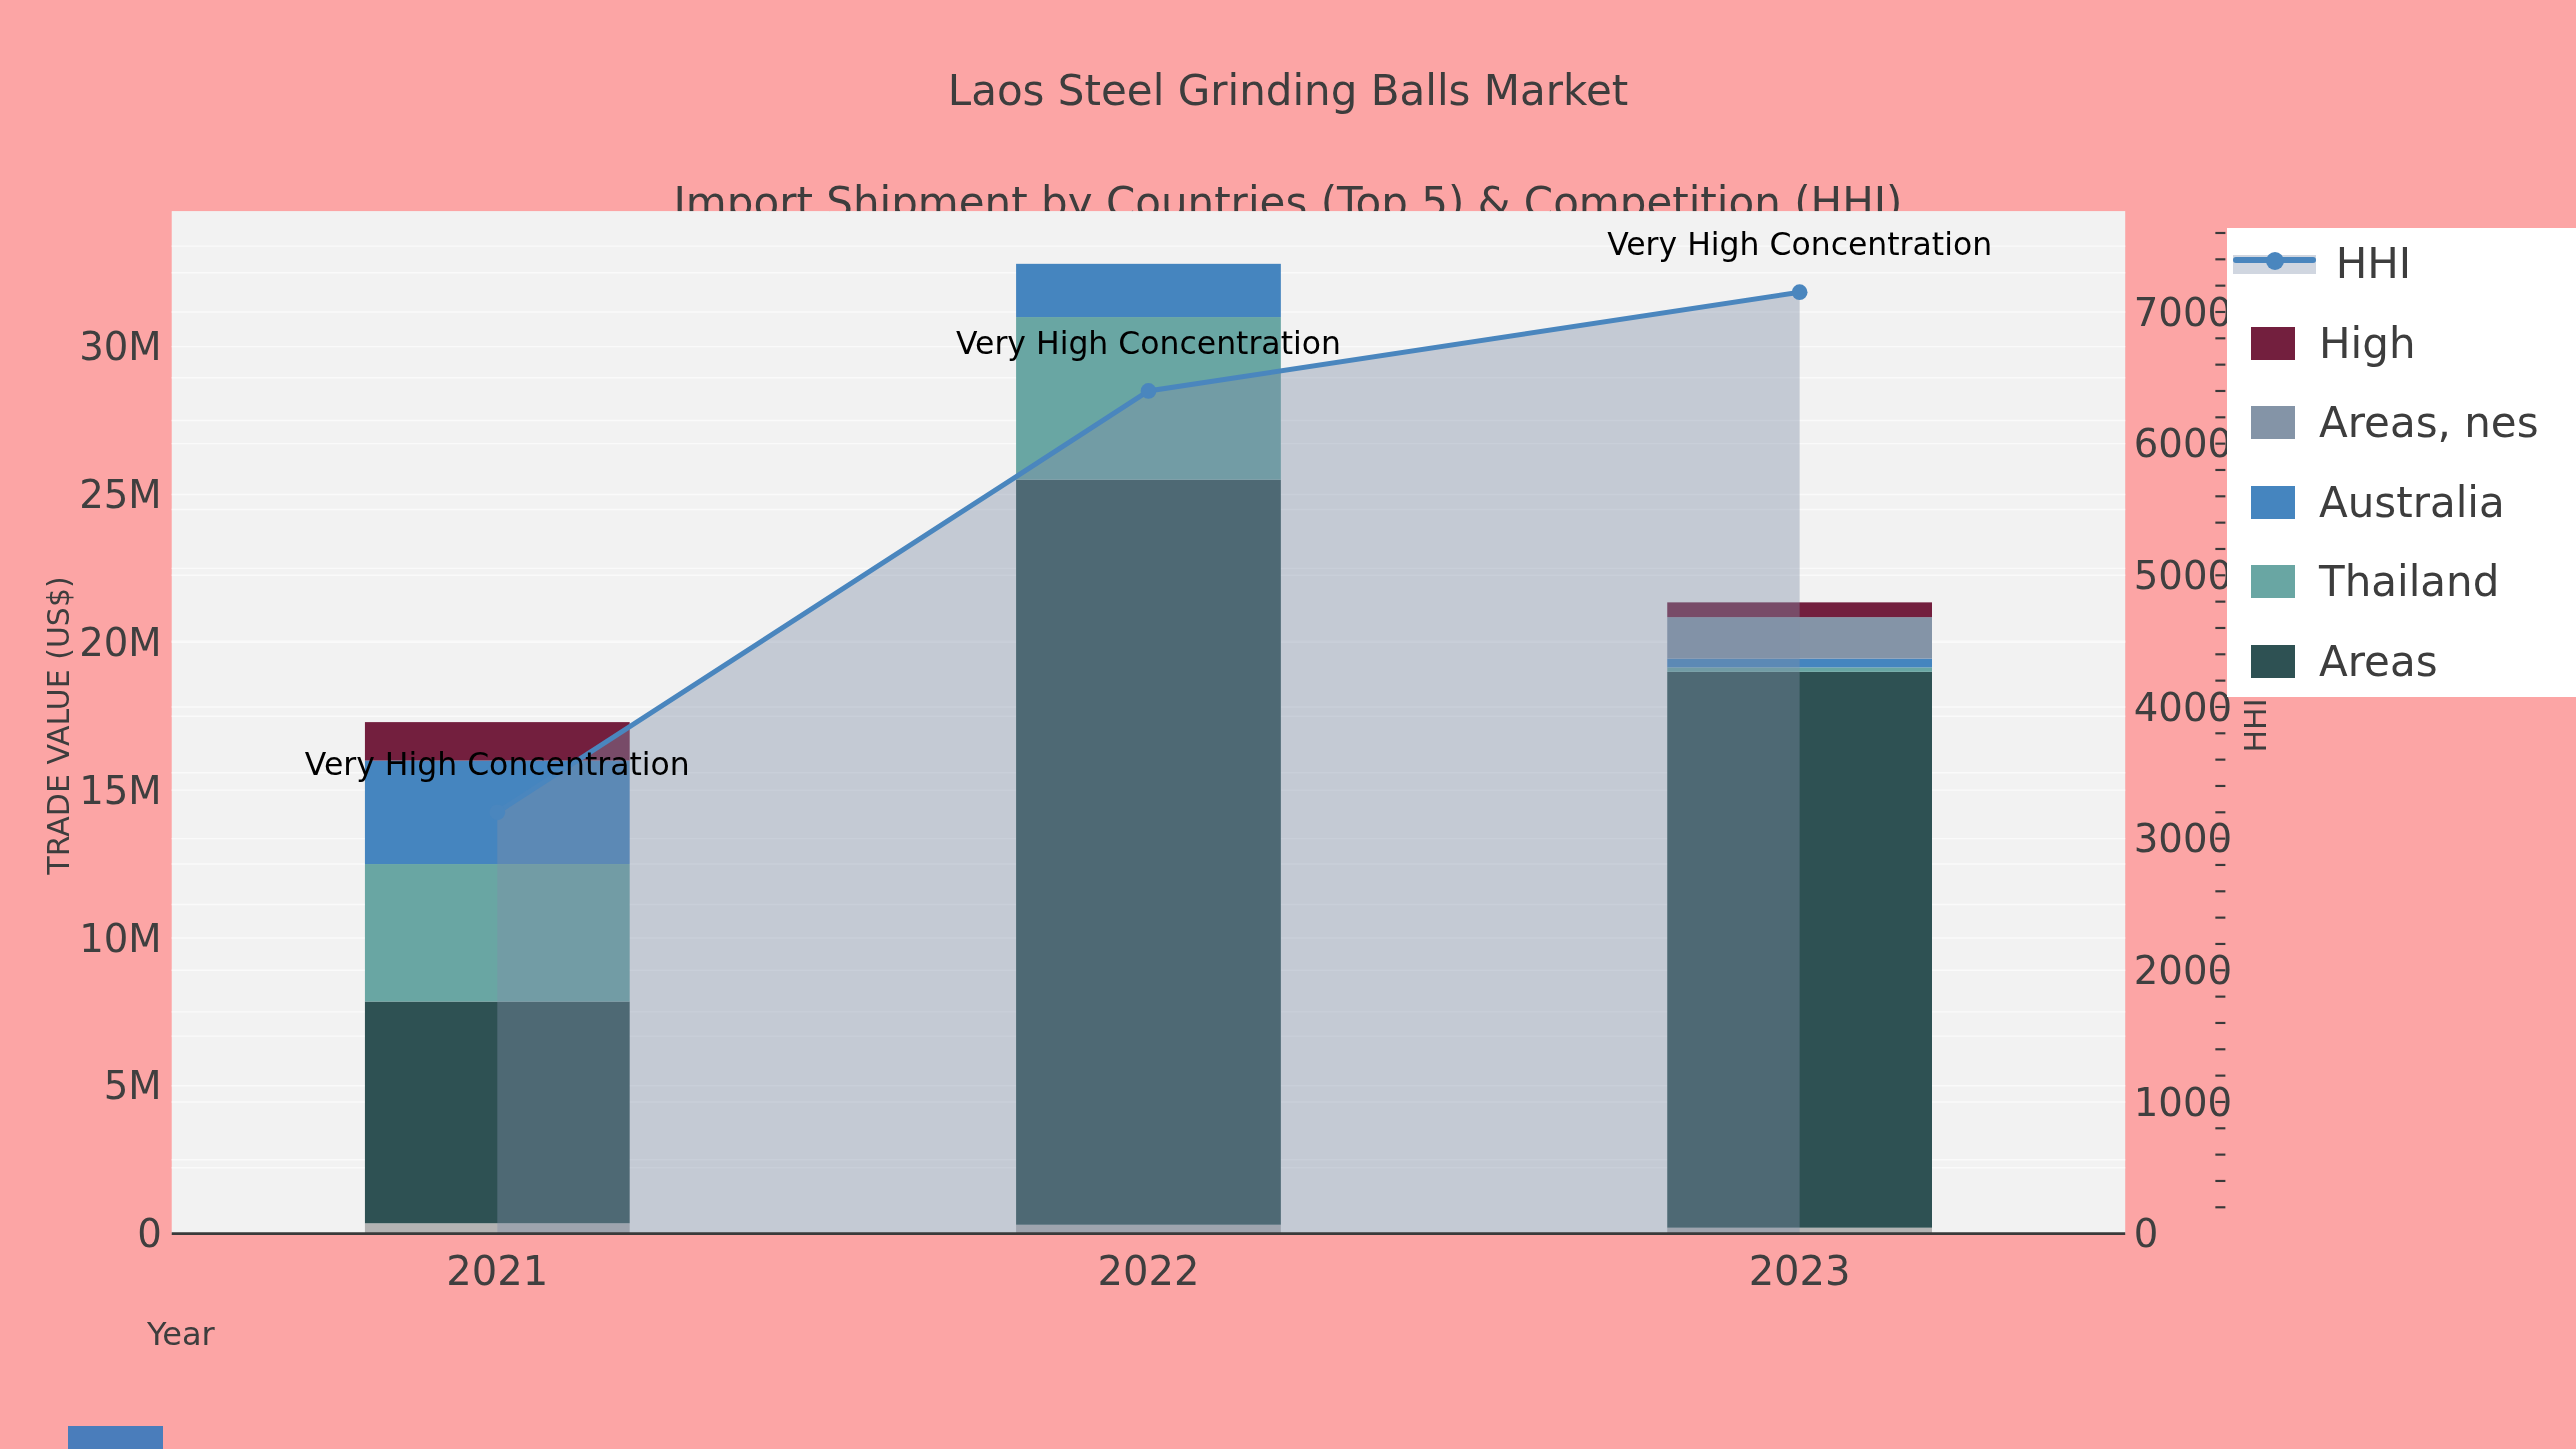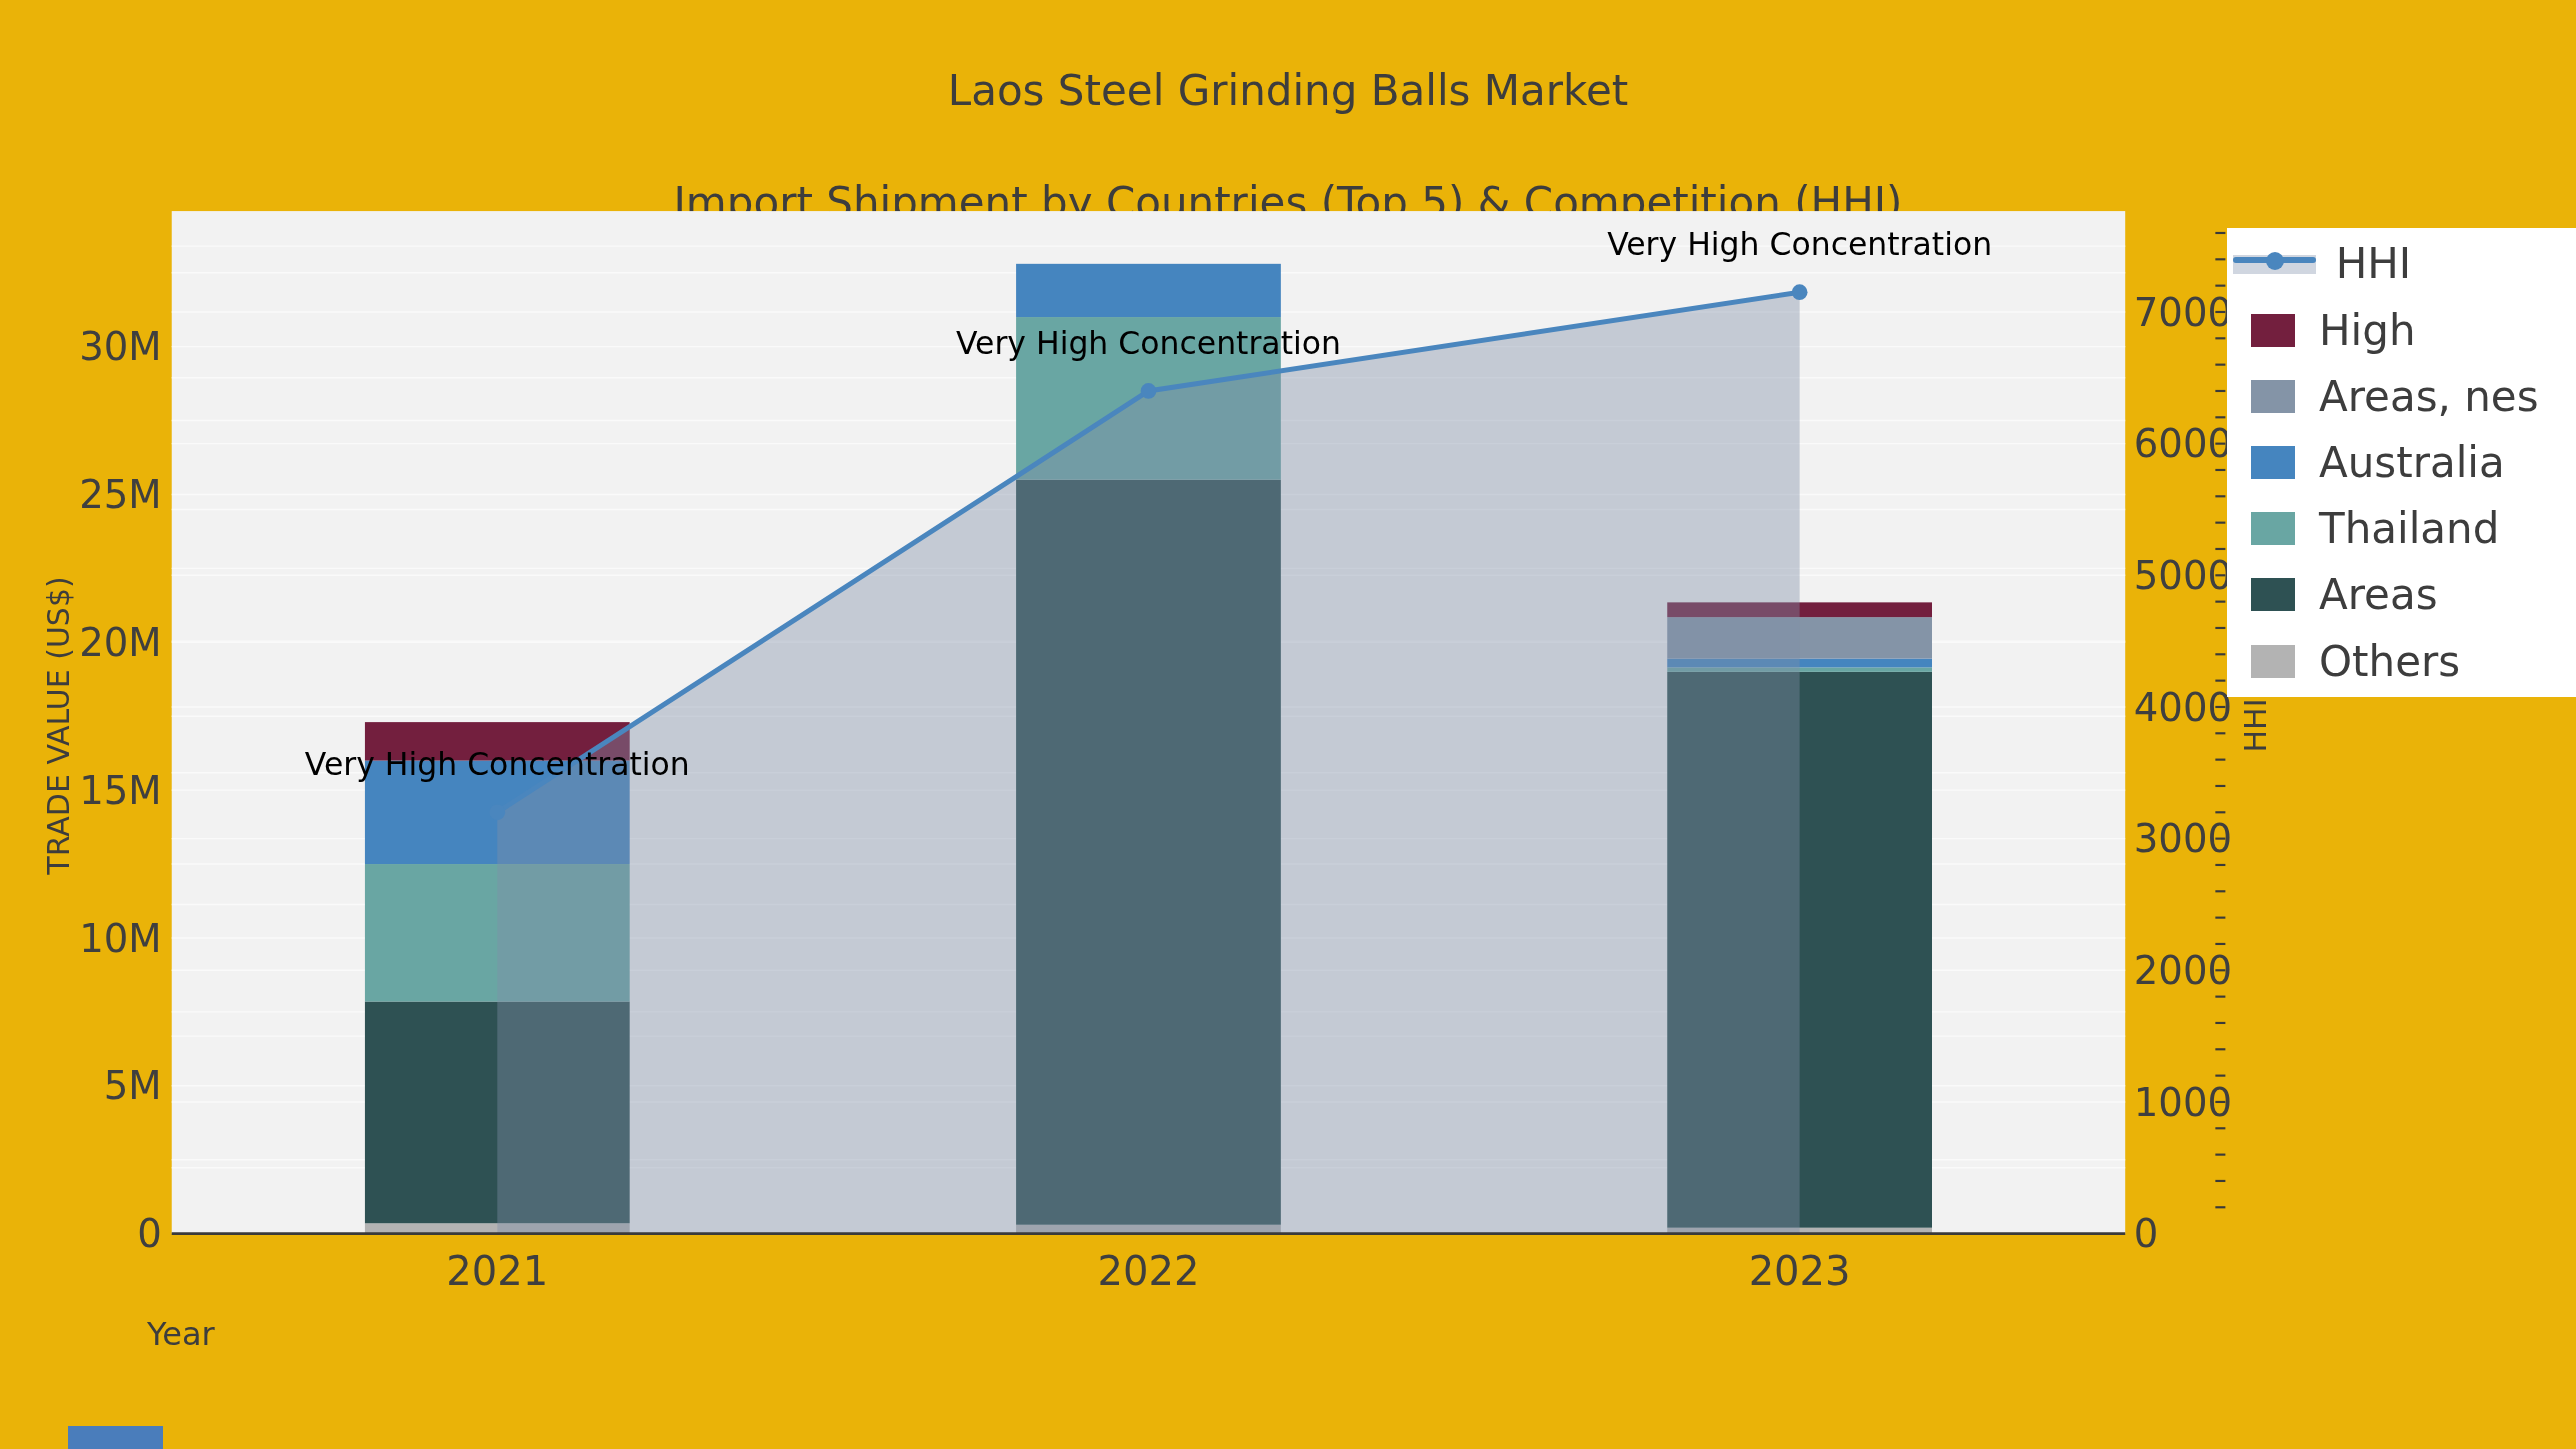--- a/index.html
+++ b/index.html
@@ -1,18 +1,18 @@
 <!DOCTYPE html>
 <html style="font-size:11.4px"><head>
 <meta charset="utf-8">
 <style>
   html,body{margin:0;padding:0;background:#ffffff;}
   body{width:2576px;height:1449px;overflow:hidden;position:relative;
        font-family:"DejaVu Sans","Liberation Sans",sans-serif;}
-  .figure{position:absolute;inset:0;background:#eab308;}
+  .figure{position:absolute;inset:0;background:#fca5a5;}
   .title{position:absolute;top:66px;left:0;width:2576px;text-align:center;
          font-size:42px;color:#3d3d3d;}
   .subtitle{position:absolute;top:130px;left:0;width:2576px;text-align:center;
          font-size:42px;color:#3d3d3d;margin-top:48px;}
   svg#chart{position:absolute;left:0;top:0;}
   .ylabel-left{position:absolute;left:-228px;top:708px;width:572px;text-align:center;
          transform:rotate(-90deg);transform-origin:center;
          font-size:30px;color:#3d3d3d;}
   .ylabel-right{position:absolute;left:1969px;top:708px;width:572px;text-align:center;
          transform:rotate(-90deg);transform-origin:center;
@@ -178,21 +178,17 @@
         <div class="legend-label">Australia</div>
       </div>
       <div class="legend-row">
         <div class="legend-swatch" style="background: rgb(105, 166, 163);"></div>
         <div class="legend-label">Thailand</div>
       </div>
       <div class="legend-row">
         <div class="legend-swatch" style="background: rgb(46, 81, 83);"></div>
         <div class="legend-label">Areas</div>
       </div>
-      <div class="legend-row">
-        <div class="legend-swatch" style="background: rgb(179, 179, 179);"></div>
-        <div class="legend-label">Others</div>
-      </div>
     </div>
 
   <div class="accent" style="background: rgb(74, 125, 187);"></div>
 </div>
 
 
 </body></html>

